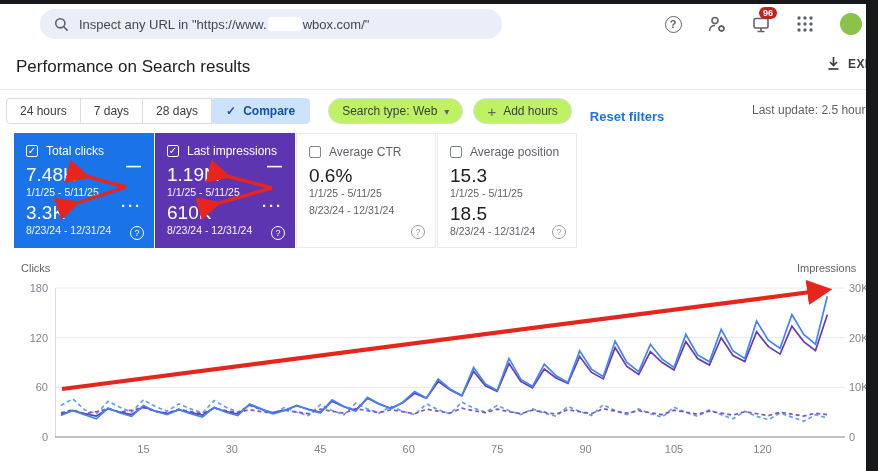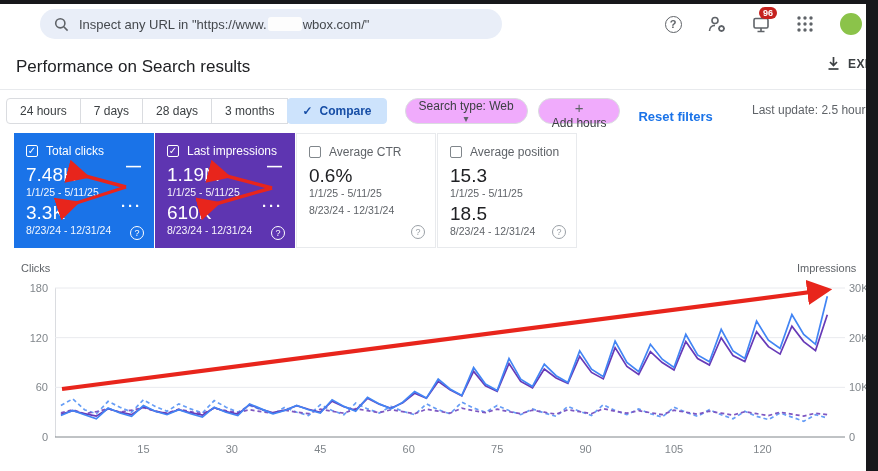--- a/index.html
+++ b/index.html
@@ -30,22 +30,22 @@
               font-size:12px;font-weight:bold;color:#3c4043;letter-spacing:.4px;white-space:nowrap;cursor:pointer;}
 
   
   .filters{position:absolute;top:96px;left:6px;right:0;height:28px;display:flex;align-items:flex-end;}
   .seg{display:flex;}
   .seg-btn{height:26px;padding:0 13px;border:1px solid #dadce0;background:#fff;font-size:12px;color:#3c4043;
            display:flex;align-items:center;margin-left:-1px;white-space:nowrap;cursor:pointer;}
   .seg-btn:first-child{border-radius:4px 0 0 4px;margin-left:0;}
   .seg-btn.compare{background:#cde3fc;border-color:#cde3fc;color:#174ea6;font-weight:bold;
                    border-radius:4px;gap:7px;padding:0 14px;}
-  .pill{height:26px;border:1px solid #dadce0;border-radius:14px;background:#f0abfc;font-size:12px;color:#3c4043;
-        display:flex;align-items:center;padding:0 13px;gap:0;white-space:nowrap;cursor:pointer;flex-direction:column;}
+  .pill{height:26px;border:1px solid #dadce0;border-radius:14px;background:#bef264;font-size:12px;color:#3c4043;
+        display:flex;align-items:center;padding:0 13px;gap:7px;white-space:nowrap;cursor:pointer;}
   .link{font-size:13px;color:#1a73e8;font-weight:bold;white-space:nowrap;cursor:pointer;}
   .last-update{position:absolute;left:746px;top:7px;width:122px;overflow:hidden;white-space:nowrap;
                font-size:12px;color:#5f6368;}
 
   
   .cards{position:absolute;top:133px;left:14px;display:flex;gap:1px;}
   .metric-card{width:140px;height:115px;background:#fff;position:relative;padding:11px 12px;
                border:1px solid #e8eaed;cursor:pointer;}
   .metric-card.colored{border:none;color:#fff;}
   .card-top{display:flex;align-items:center;gap:8px;margin-bottom:6px;}
@@ -139,21 +139,20 @@
       </svg>
       <span>EXPORT</span>
     </div>
   </div>
 
   <div class="filters">
     <div class="seg">
       <div class="seg-btn">24 hours</div>
       <div class="seg-btn">7 days</div>
       <div class="seg-btn">28 days</div>
-      <div class="seg-btn">3 months</div>
       <div class="seg-btn compare">
         <span>✓</span>
         <span>Compare</span>
       </div>
     </div>
     <div style="width:18px"></div>
     <div class="pill">
       <span>Search type: Web</span>
       <span style="color:#5f6368;font-size:10px;">▾</span>
     </div>

